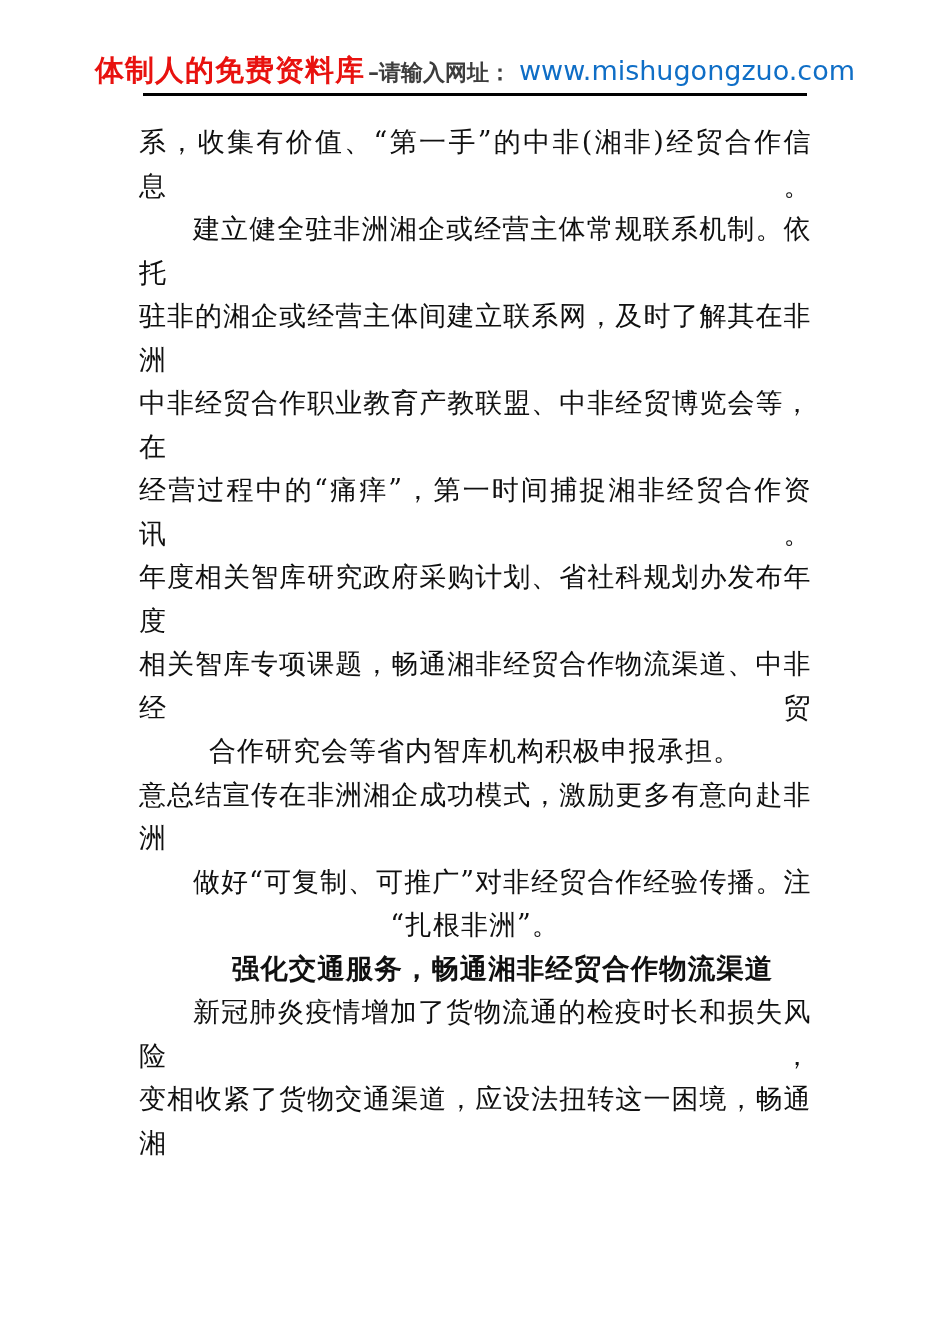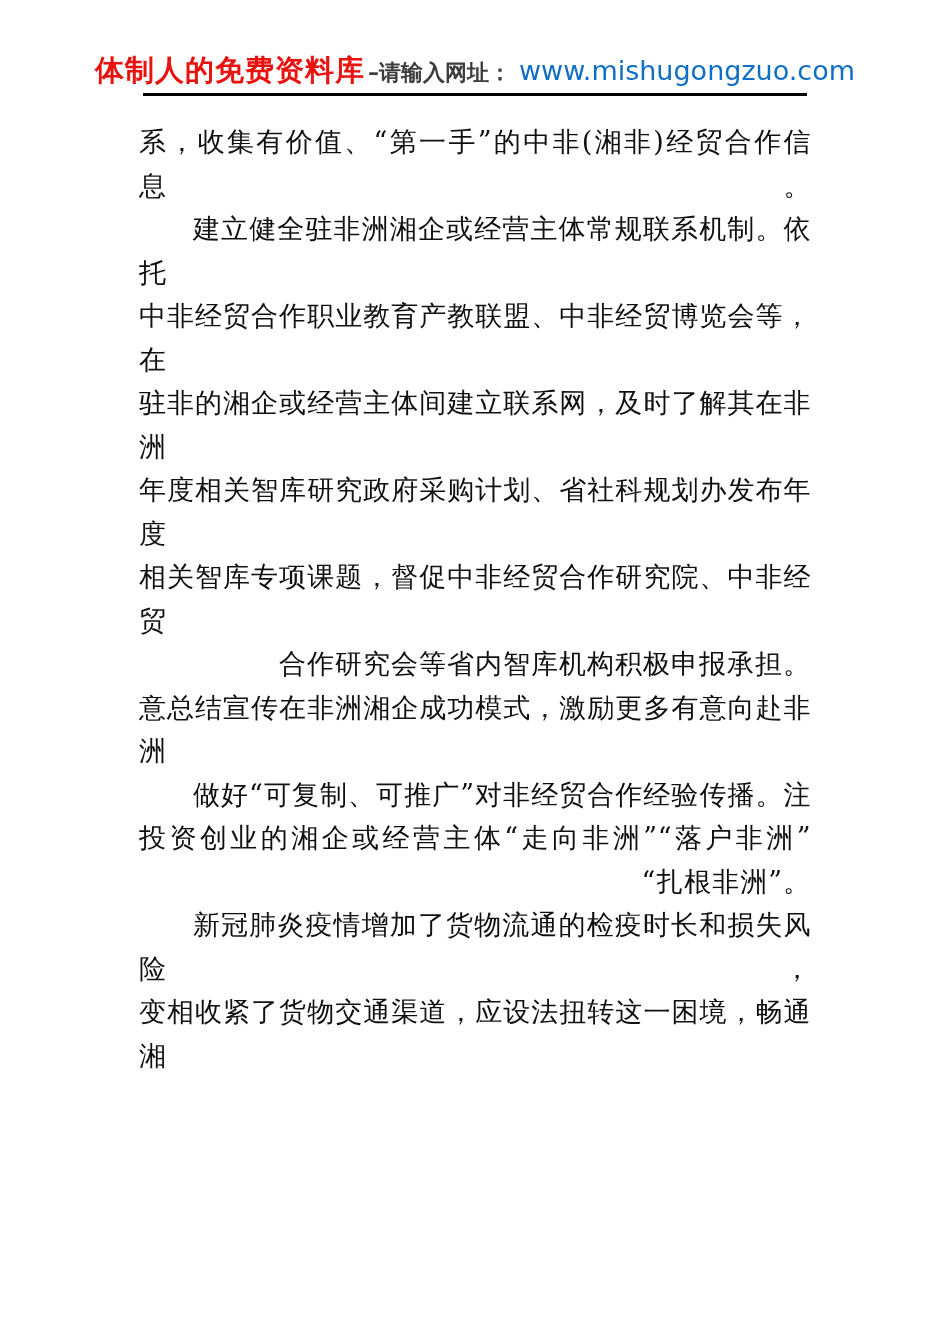--- a/index.html
+++ b/index.html
@@ -54,21 +54,21 @@
   .document-body {
     width: 672px;
     margin: 24px auto 0 auto;
     color: var(--text-color, #101010);
     font-size: 27px;
   }
   .line {
     line-height: 43.5px;
     min-height: 43.5px;
     letter-spacing: 1px;
-    text-align: right;
+    text-align: center;
   }
   .line.justify {
     text-align: justify;
     text-align-last: justify;
     text-justify: inter-character;
     letter-spacing: 0.5px;
   }
   .line.indent { text-indent: 2em; }
   .line.heading {
     font-family: "DejaVu Sans", "Liberation Sans", sans-serif;
@@ -84,26 +84,27 @@
   <div class="site-header">
     <span class="site-name">体制人的免费资料库</span><span class="url-prompt">–请输入网址：</span><span class="site-url">www.mishugongzuo.com</span>
   </div>
 
   <div class="header-rule"></div>
 
   <div class="document-body">
 
   <div class="line body justify">系，收集有价值、“第一手”的中非(湘非)经贸合作信息。</div>
       <div class="line body indent justify">建立健全驻非洲湘企或经营主体常规联系机制。依托</div>
+      <div class="line body justify">驻非的湘企或经营主体间建立联系网，及时了解其在非洲</div>
       <div class="line body justify">中非经贸合作职业教育产教联盟、中非经贸博览会等，在</div>
-      <div class="line body justify">驻非的湘企或经营主体间建立联系网，及时了解其在非洲</div>
+      <div class="line body justify">经营过程中的“痛痒”，第一时间捕捉湘非经贸合作资讯。</div>
       <div class="line body justify">年度相关智库研究政府采购计划、省社科规划办发布年度</div>
-      <div class="line body justify">相关智库专项课题，督促中非经贸合作研究院、中非经贸</div>
+      <div class="line body justify">相关智库专项课题，畅通湘非经贸合作物流渠道、中非经贸</div>
       <div class="line body">合作研究会等省内智库机构积极申报承担。</div>
       <div class="line body justify">意总结宣传在非洲湘企成功模式，激励更多有意向赴非洲</div>
       <div class="line body indent justify">做好“可复制、可推广”对非经贸合作经验传播。注</div>
-      <div class="line body justify">投资创业的湘企或经营主体“走向非洲”“落户非洲”</div>
       <div class="line body">“扎根非洲”。</div>
+      <div class="line heading indent">强化交通服务，畅通湘非经贸合作物流渠道</div>
       <div class="line body indent justify">新冠肺炎疫情增加了货物流通的检疫时长和损失风险，</div>
       <div class="line body justify">变相收紧了货物交通渠道，应设法扭转这一困境，畅通湘</div>
     </div>
 
 </div>
 
 </body></html>

